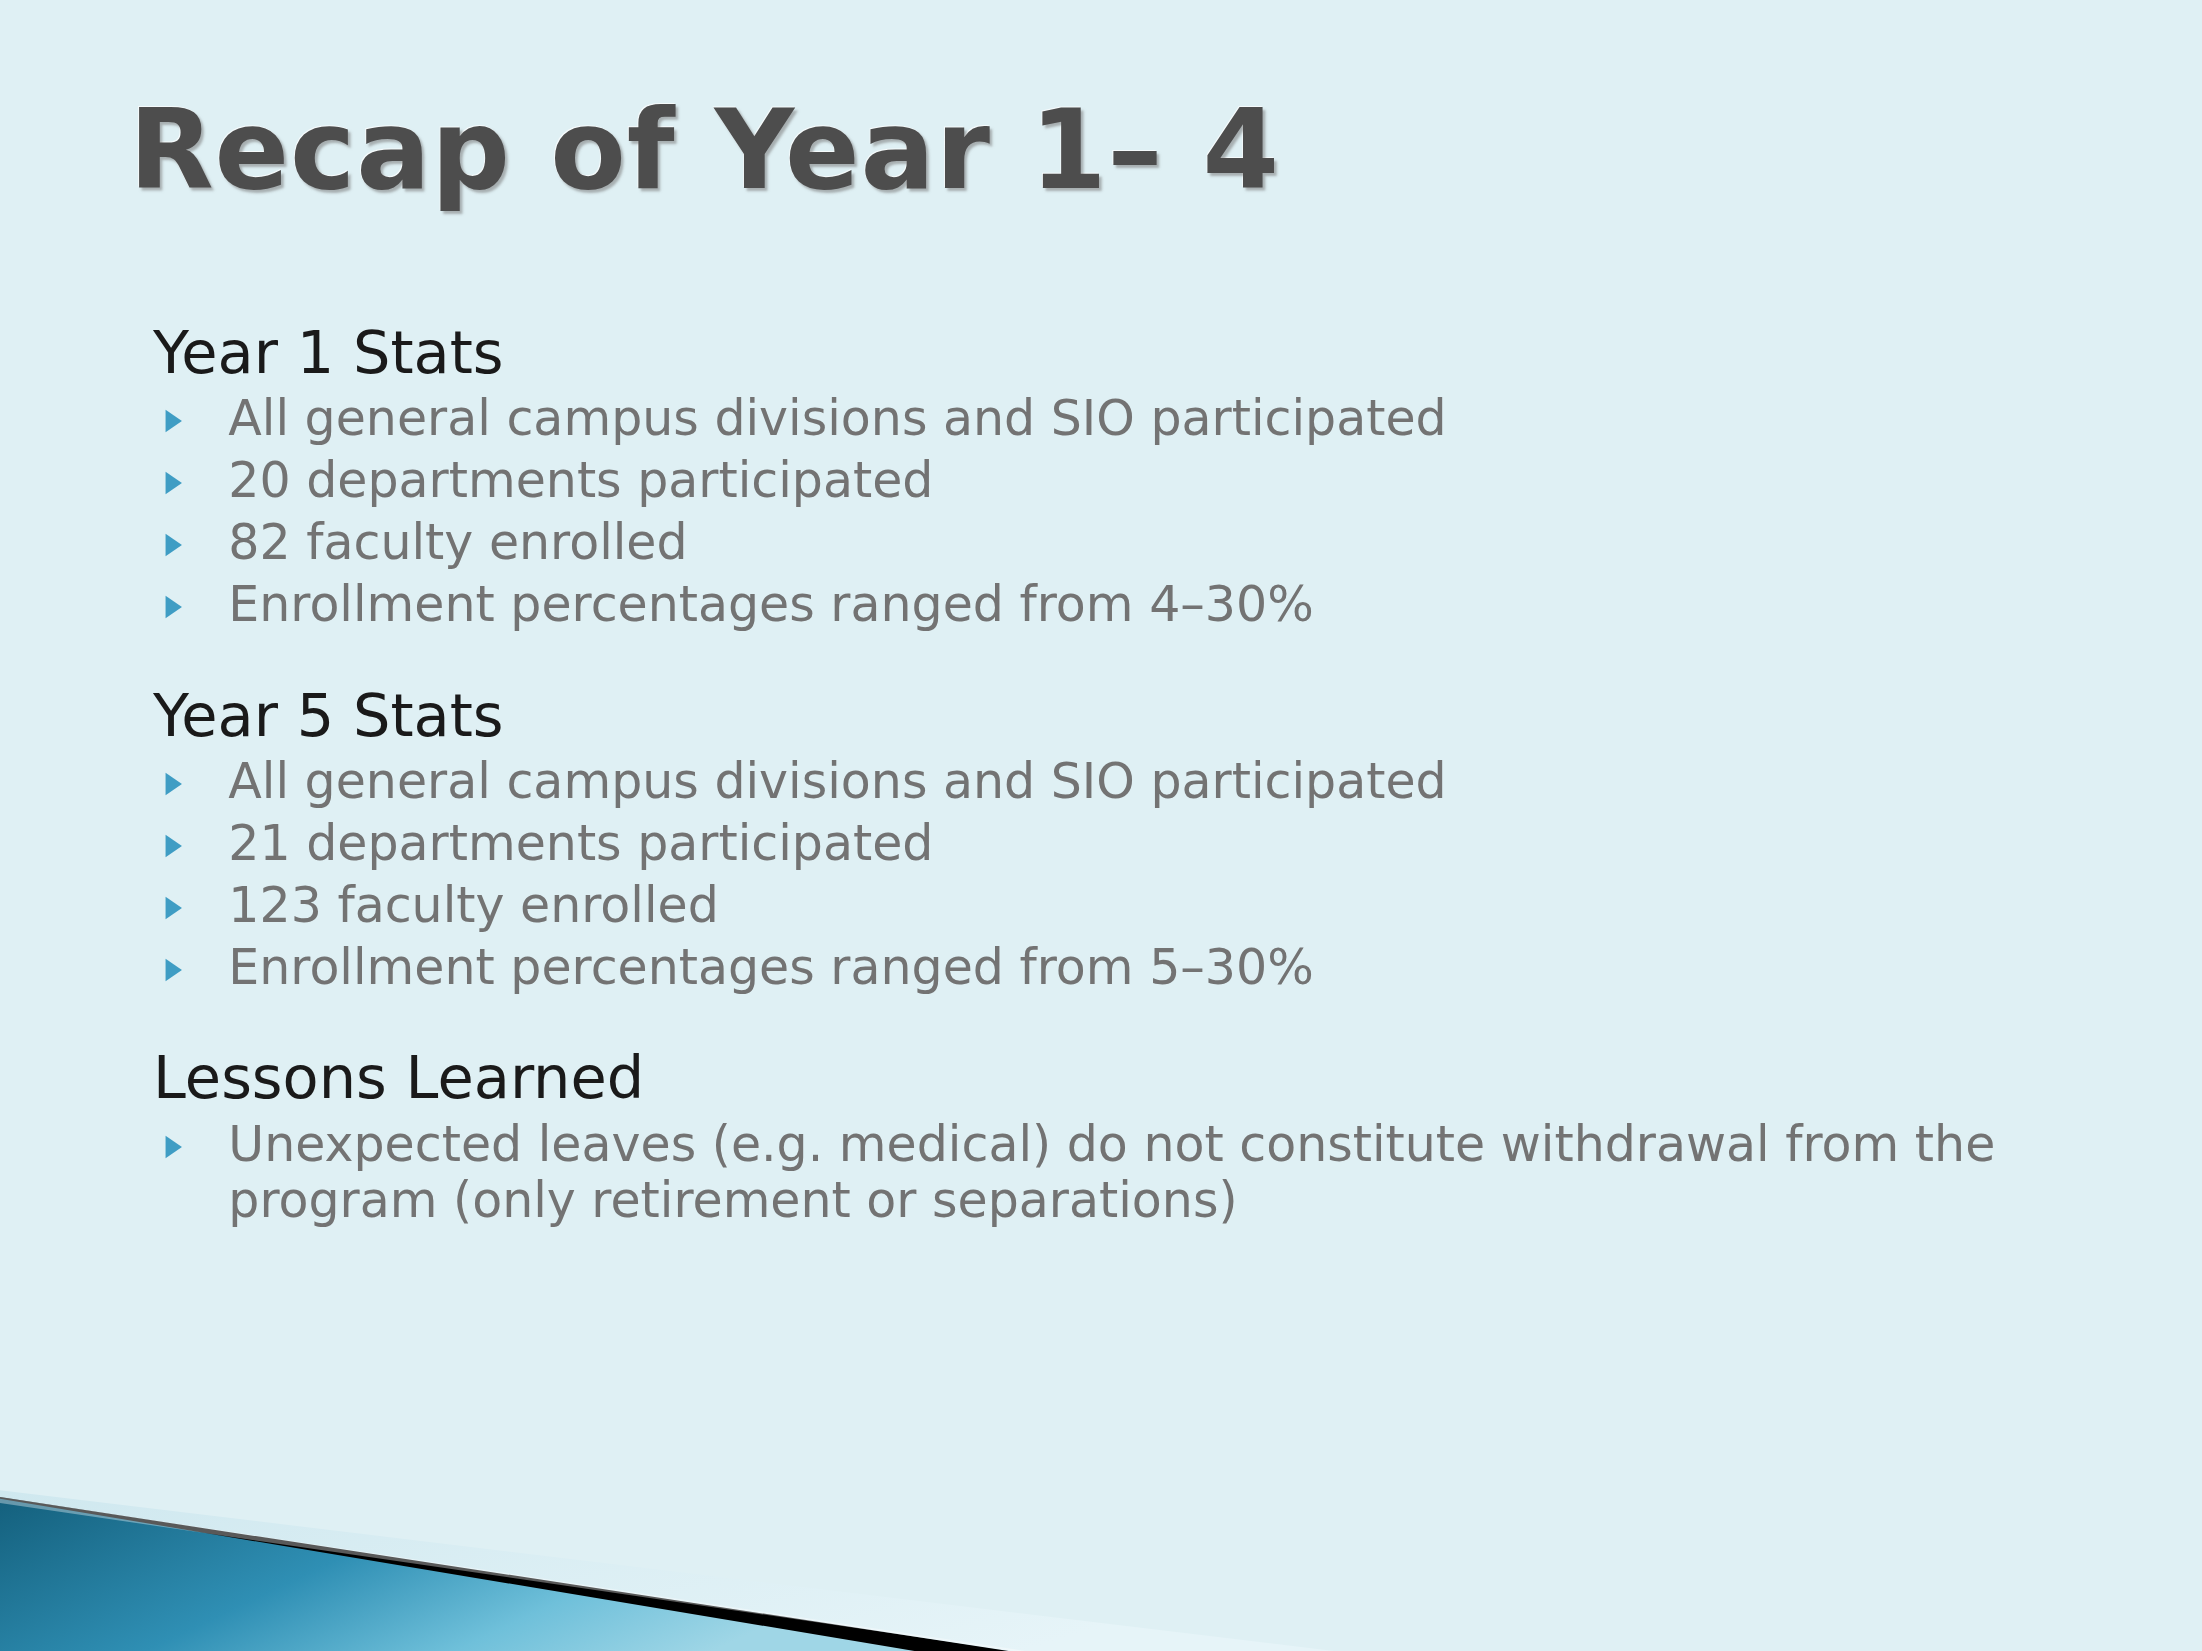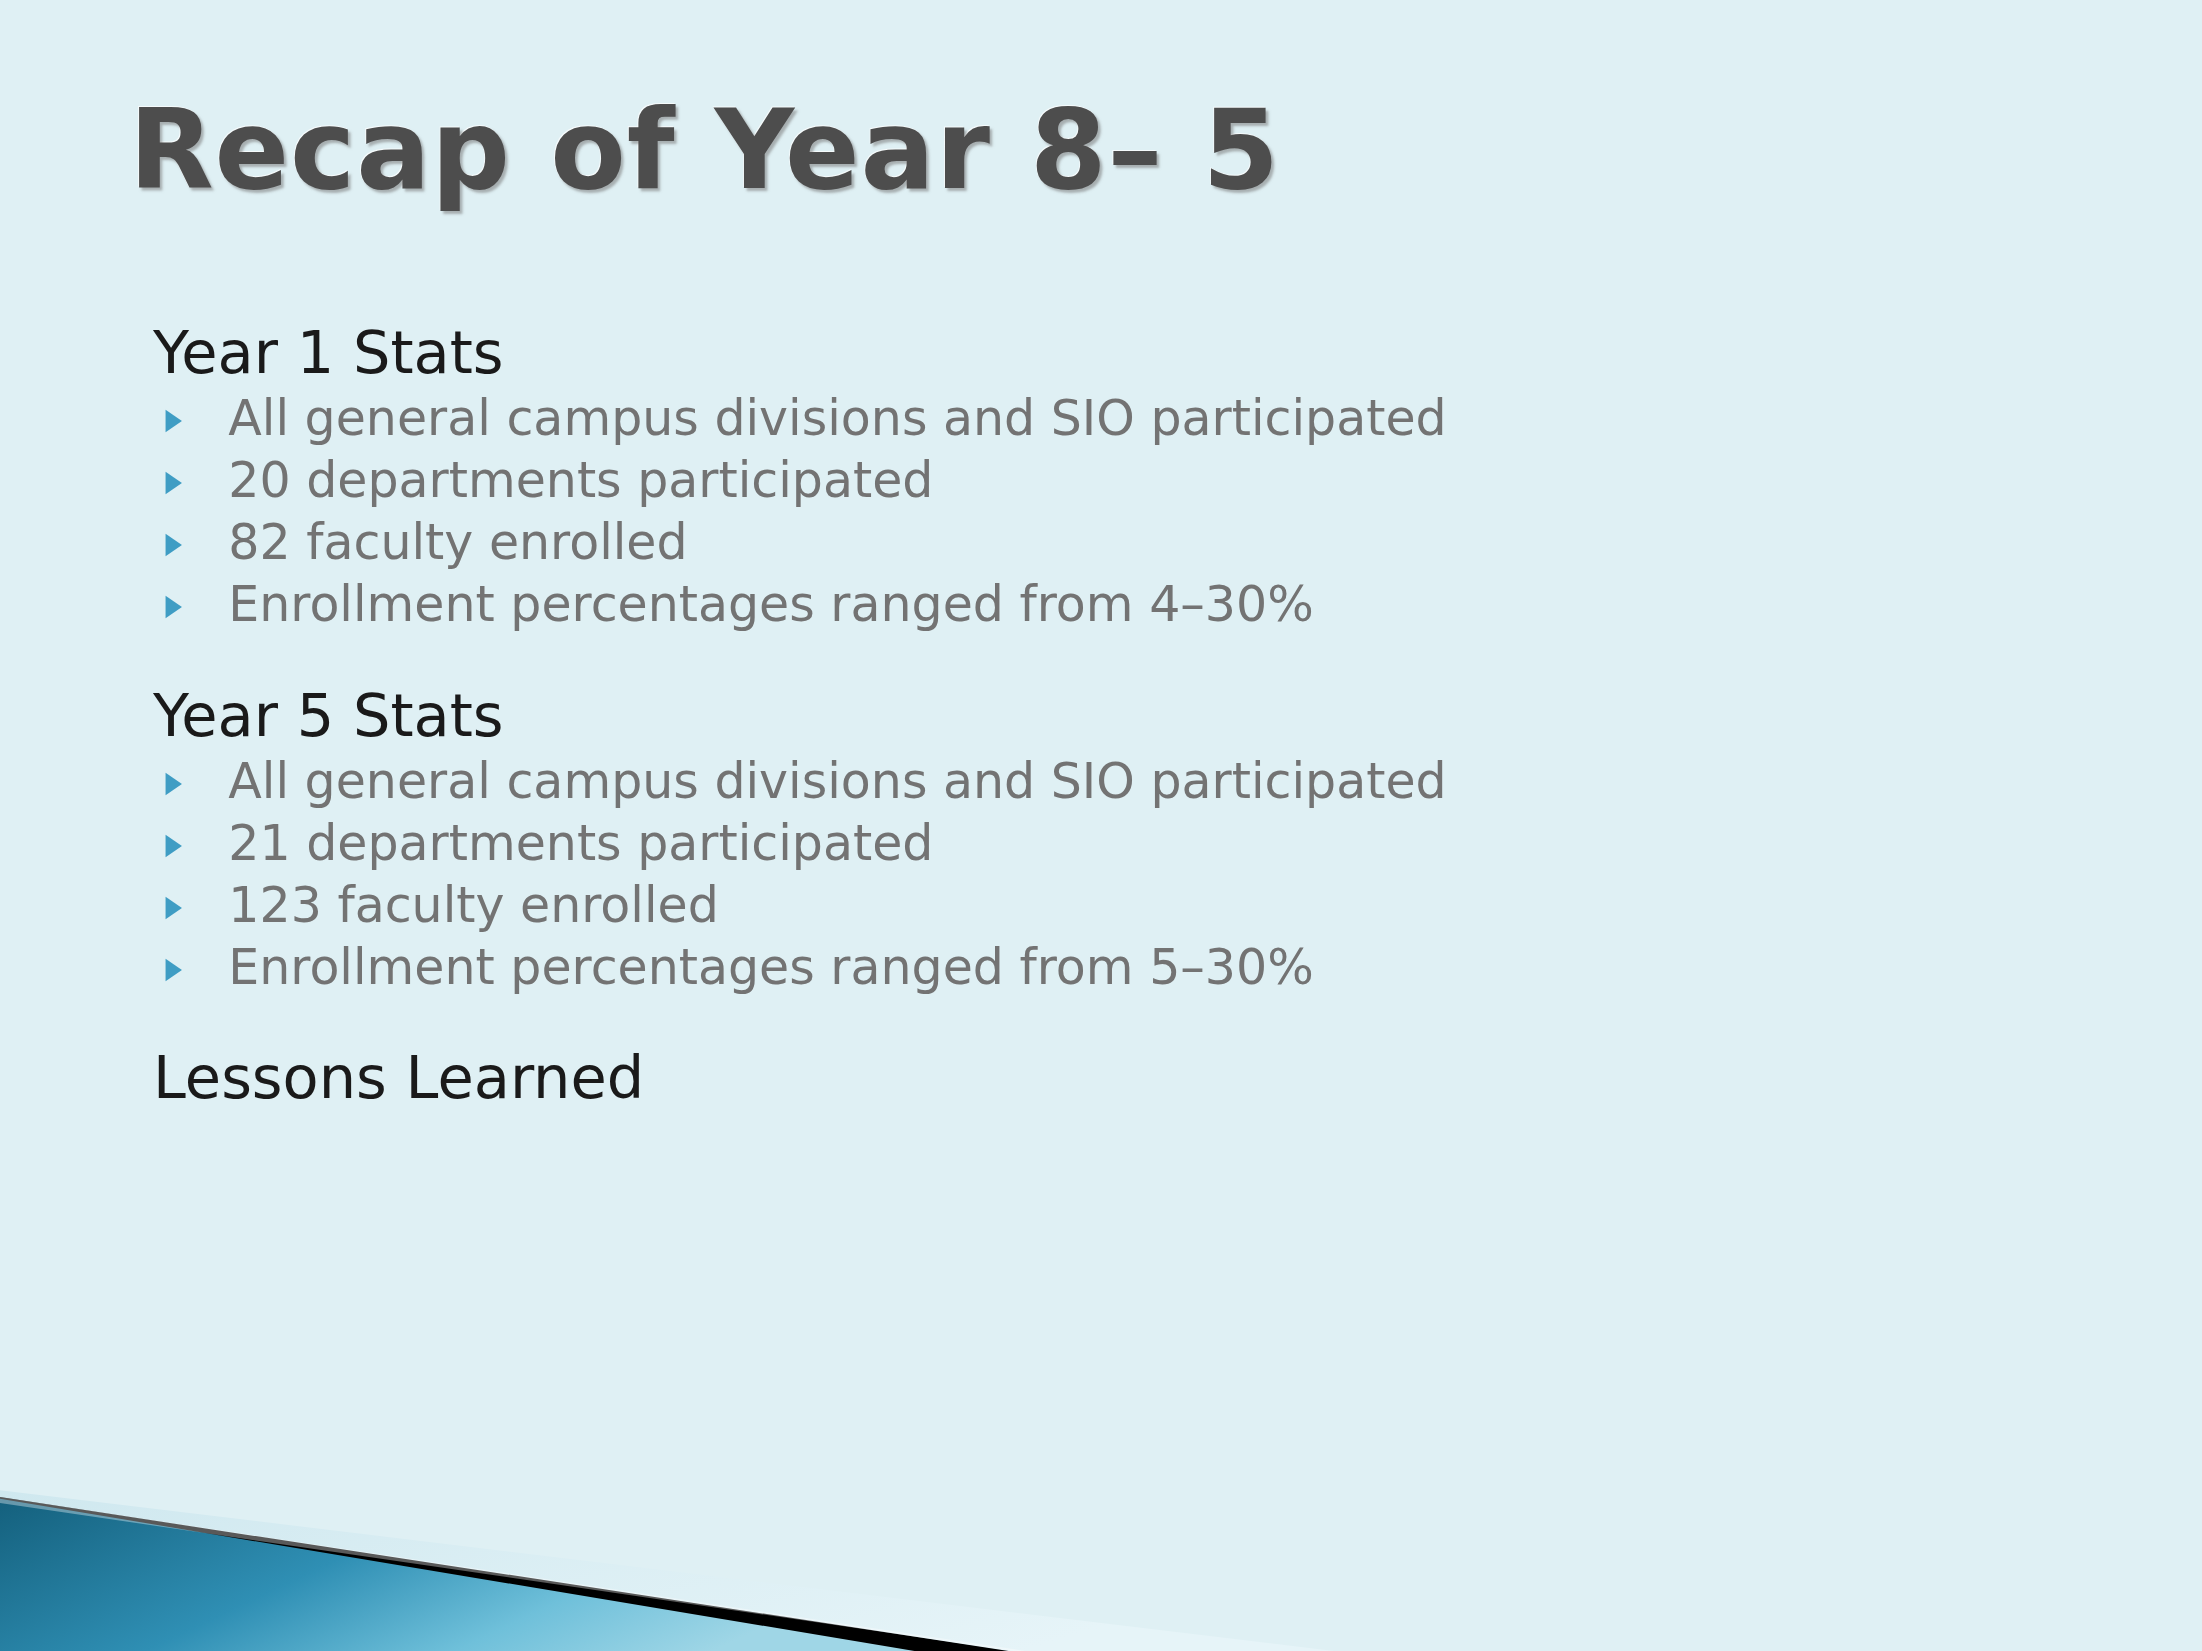--- a/index.html
+++ b/index.html
@@ -125,21 +125,21 @@
       <path d="M0 142 L1560 330 L0 330 Z" fill="url(#paleGrad)"></path>
 
       <path d="M0 150 L1180 330 L980 330 L0 196 Z" fill="#000000"></path>
 
       <path d="M0 152 L1070 330 L0 330 Z" fill="url(#tealGrad)"></path>
 
       <path d="M0 150 L1200 330 L1185 330 L0 157 Z" fill="#ffffff" opacity="0.35"></path>
     </svg>
   </div>
 
-  <div class="slide-title">Recap of Year 8– 5</div>
+  <div class="slide-title">Recap of Year 1– 4</div>
 
   <div class="body-area">
 
     <div class="section">
       <h2 class="section-heading">Year 1 Stats</h2>
       <ul class="bullet-list">
         <li class="bullet-item">
           <span class="bullet-marker">
             <svg width="22.4" height="26" viewBox="0 0 26 30">
                 <path d="M3 2 L22 15 L3 28 Z" fill="#3f9dc4"></path>
@@ -207,17 +207,27 @@
                 <path d="M3 2 L22 15 L3 28 Z" fill="#3f9dc4"></path>
               </svg>
           </span>
           <span class="bullet-text">Enrollment percentages ranged from 5–30%</span>
         </li>
       </ul>
     </div>
 
     <div class="section">
       <h2 class="section-heading">Lessons Learned</h2>
+      <ul class="bullet-list">
+        <li class="bullet-item">
+          <span class="bullet-marker">
+            <svg width="22.4" height="26" viewBox="0 0 26 30">
+                <path d="M3 2 L22 15 L3 28 Z" fill="#3f9dc4"></path>
+              </svg>
+          </span>
+          <span class="bullet-text">Unexpected leaves (e.g. medical) do not constitute withdrawal from the program (only retirement or separations)</span>
+        </li>
+      </ul>
     </div>
 
   </div>
 </div>
 
 
 </body></html>

